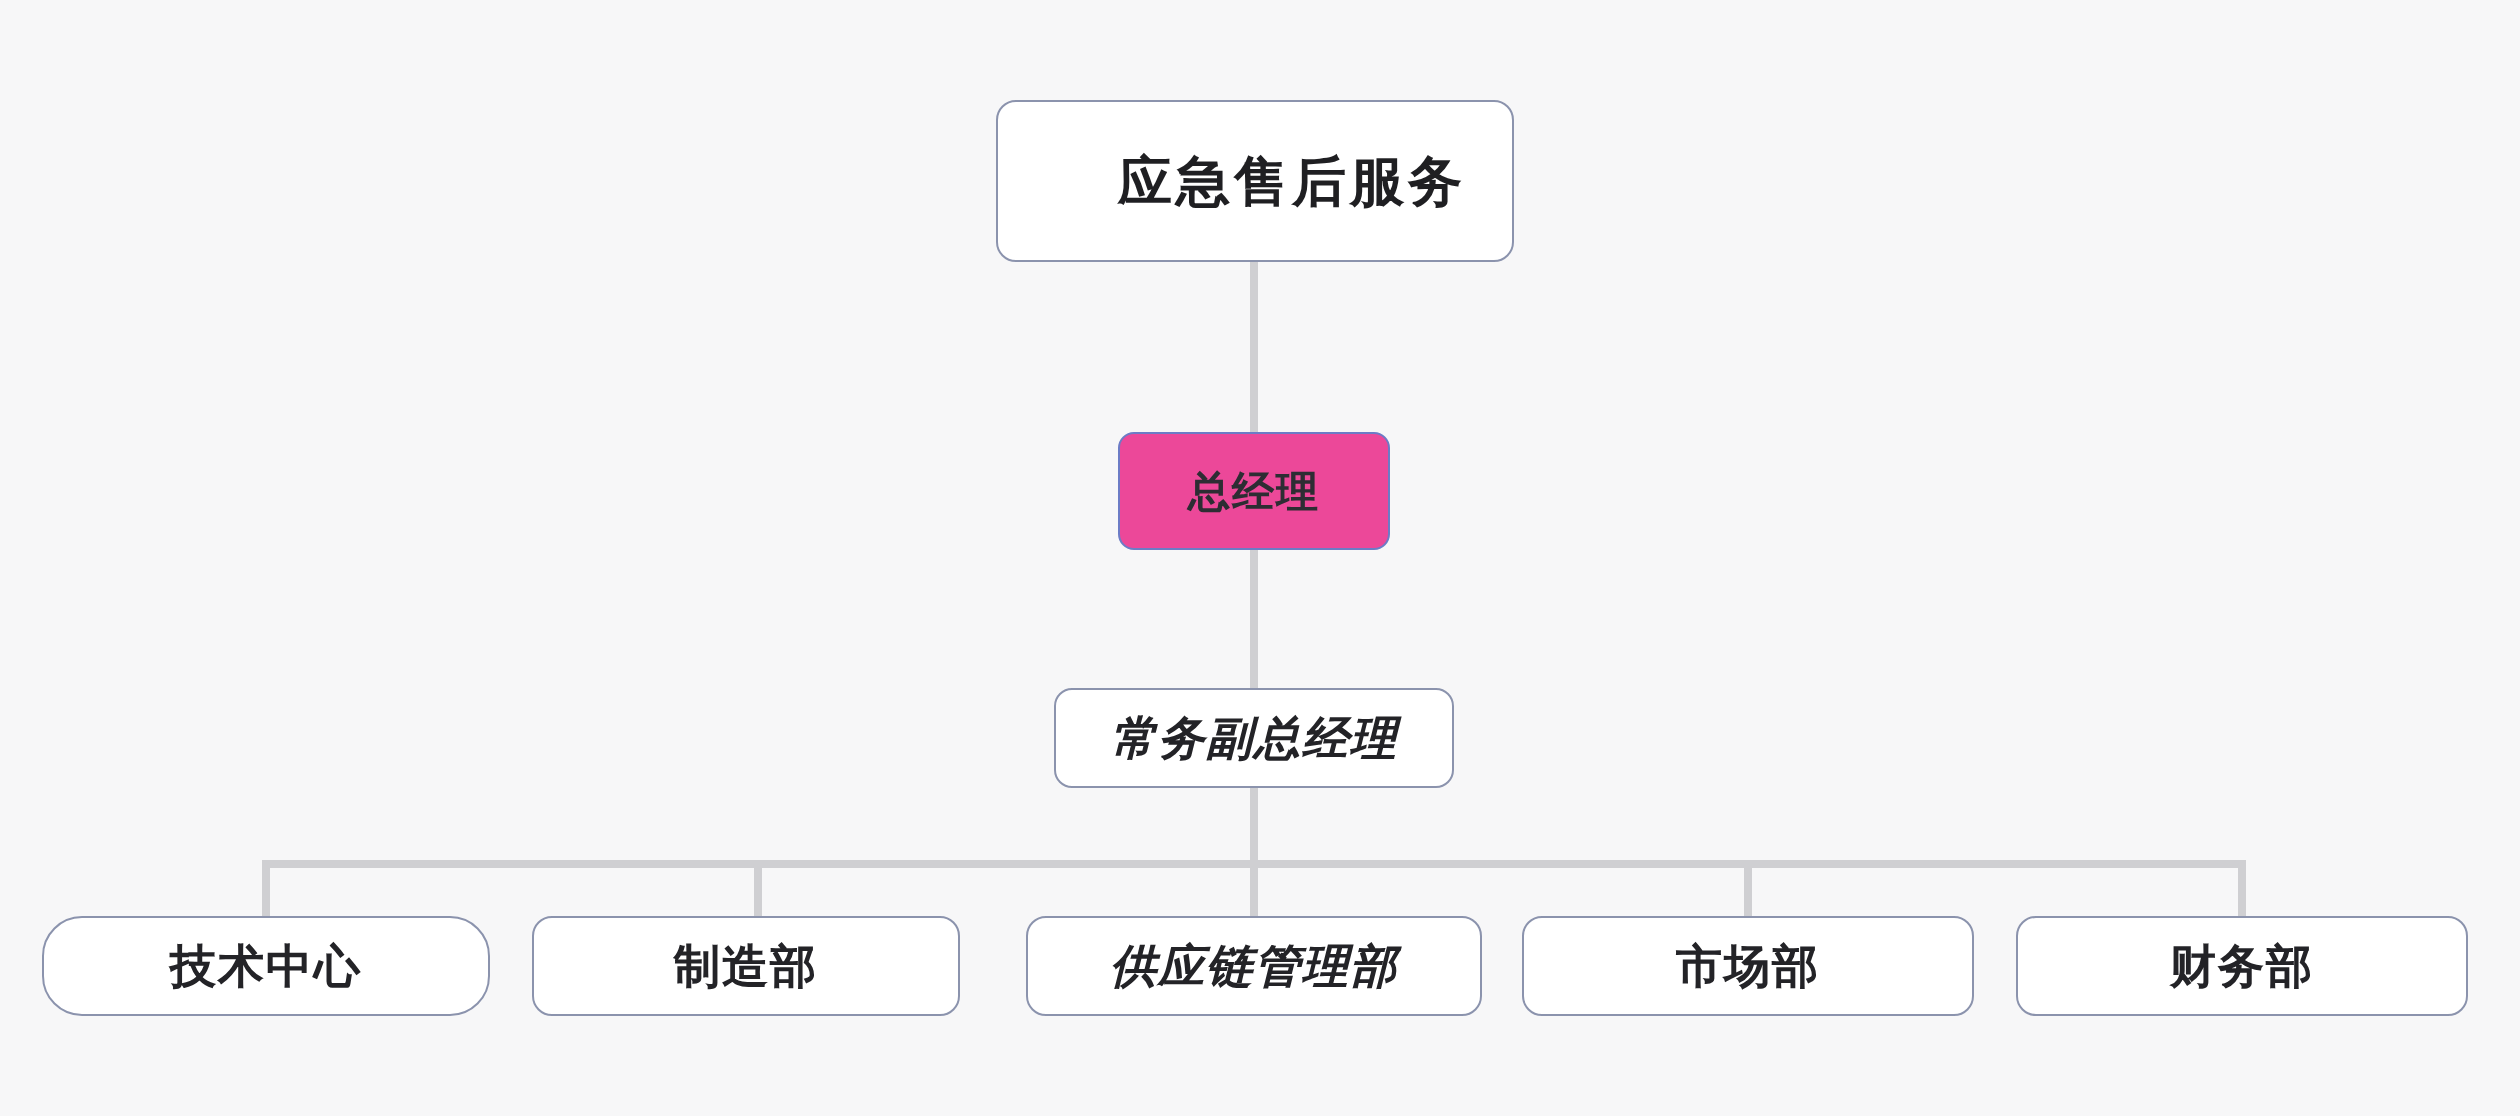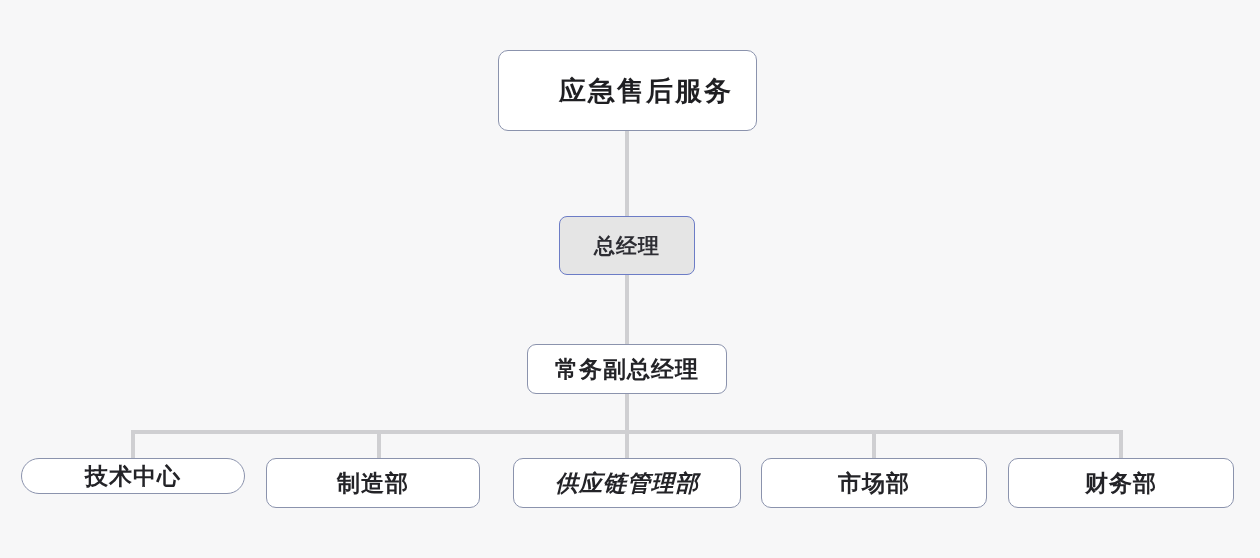--- a/index.html
+++ b/index.html
@@ -45,28 +45,29 @@
   }
   .node.root {
     font-size: 27px;
     letter-spacing: 2px;
     border-radius: 10px;
     padding-left: 37px;
   }
   .node.gm {
     font-size: 21px;
     border-color: #6c7cc6;
-    background: #e5e5e5;
+    background: #ec4899;
     border-radius: 8px;
     color: #2d2d33;
   }
   .node.deputy {
     font-size: 23px;
     border-radius: 9px;
     color: #232327;
+    font-style: italic;
   }
   .node.dept {
     font-size: 23px;
     border-radius: 10px;
     color: #232327;
   }
 </style>
 </head>
 <body>
 
@@ -84,21 +85,21 @@
   <div class="connector v" style="left:625px; top:430px; height:28px;"></div>
   <div class="connector v" style="left:872px; top:430px; height:28px;"></div>
   <div class="connector v" style="left:1119px; top:430px; height:28px;"></div>
 
   <div class="node root" style="left:498px; top:50px; width:259px; height:81px;">应急售后服务</div>
 
   <div class="node gm" style="left:559px; top:216px; width:136px; height:59px;">总经理</div>
 
   <div class="node deputy" style="left:527px; top:344px; width:200px; height:50px;">常务副总经理</div>
 
-  <div class="node dept" style="left:21px; top:458px; width:224px; height:36px;border-radius:20px;">技术中心</div>
+  <div class="node dept" style="left:21px; top:458px; width:224px; height:50px;border-radius:20px;">技术中心</div>
 
   <div class="node dept" style="left:266px; top:458px; width:214px; height:50px;">制造部</div>
 
   <div class="node dept" style="left:513px; top:458px; width:228px; height:50px;font-style:italic;">供应链管理部</div>
 
   <div class="node dept" style="left:1008px; top:458px; width:226px; height:50px;">财务部</div>
 
   <div class="node dept" style="left:761px; top:458px; width:226px; height:50px;">市场部</div>
 
 </div>

